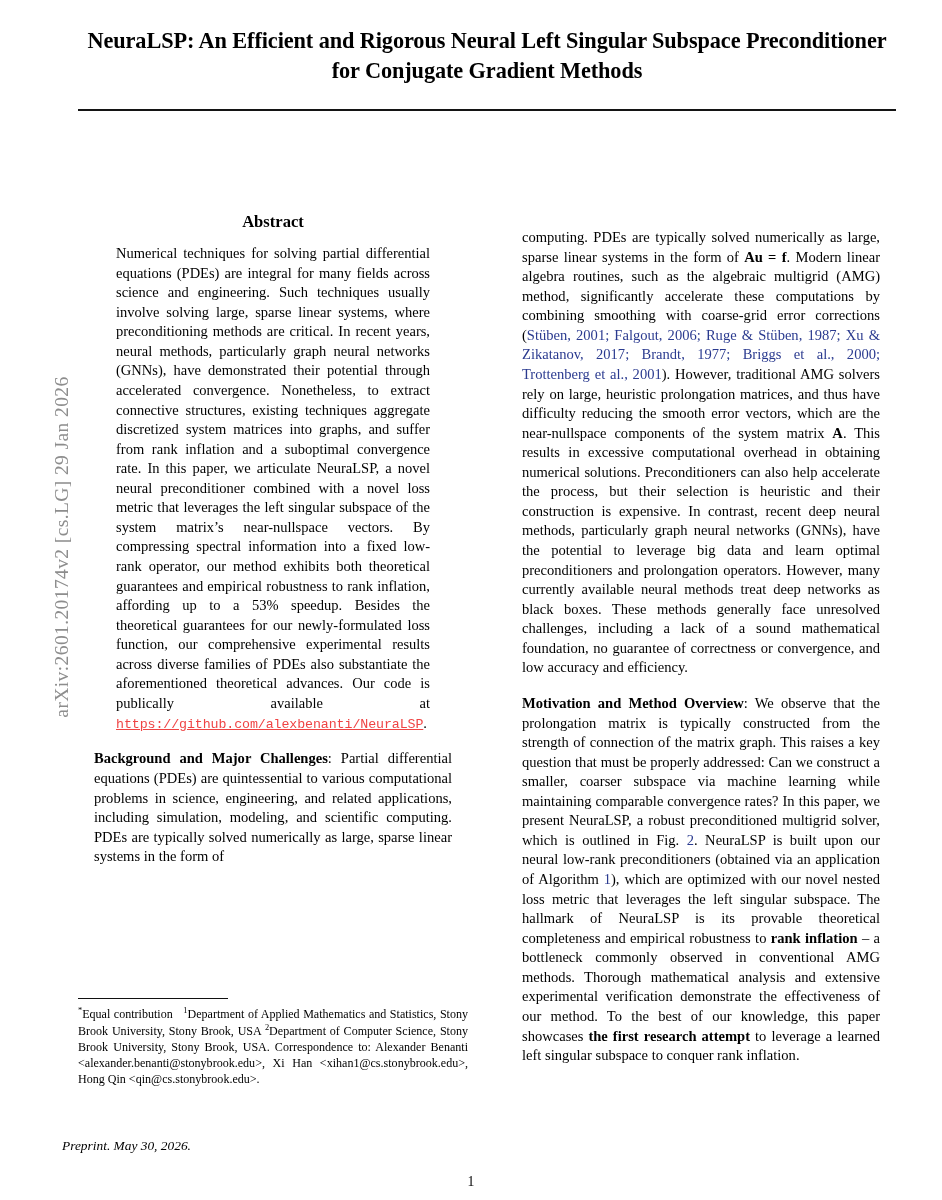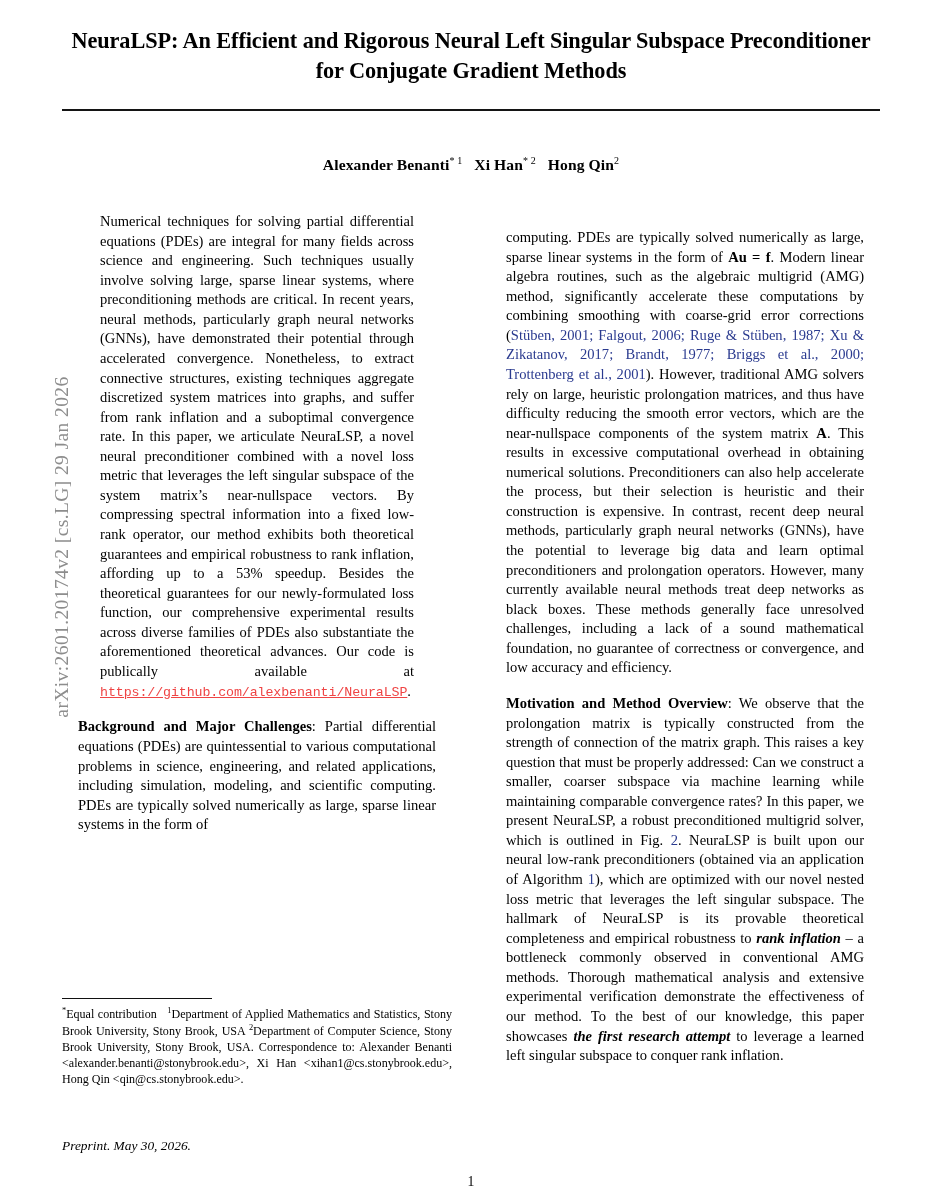--- a/index.html
+++ b/index.html
@@ -28,21 +28,21 @@
     font-family: "Liberation Serif", "DejaVu Serif", serif;
     font-size: 19.5px;
     letter-spacing: 0.4px;
     color: #8d8d8d;
     white-space: nowrap;
   }
 
   
   #page {
     position: absolute;
-    left: 62px;
+    left: 78px;
     top: 0;
     width: 818px;
     height: 905px;
   }
 
   #title-block {
     padding-top: 26px;
   }
   #paper-title {
     font-size: 22.3px;
@@ -119,21 +119,21 @@
   }
 
   #intro-heading {
     font-size: 17.4px;
     font-weight: bold;
     margin: 40px 0 11px 0;
   }
 
   .cite { color: #2a3a8f; }
   .bold-lead { font-weight: bold; }
-  .bi { font-weight: bold; font-style: italic; }
+  .bi { font-weight: bold; }
   .mathbf { font-weight: bold; font-family: "Liberation Serif", serif; }
 
   
   #footnote {
     position: absolute;
     left: 0;
     top: 786px;
     width: 390px;
   }
   #footnote-rule {
@@ -173,28 +173,26 @@
 
 <div id="arxiv-stamp">arXiv:2601.20174v2  [cs.LG]  29 Jan 2026</div>
 
 <div id="page">
 
   <div id="title-block">
     <h1 id="paper-title">NeuraLSP: An Efficient and Rigorous Neural Left Singular Subspace Preconditioner for Conjugate Gradient Methods</h1>
     <div id="title-rule"></div>
   </div>
 
-  <div id="author-line">
-    <span><span>Alexander Benanti</span><span class="sup">* 1</span></span><span class="sep"></span><span><span>Xi Han</span><span class="sup">* 2</span></span><span class="sep"></span><span><span>Hong Qin</span><span class="sup">2</span></span>
-  </div>
 
   <div id="columns">
 
     <div class="col" id="col-left">
 
+      <div id="abstract-heading">Abstract</div>
 
       <div id="abstract-body"><span>Numerical techniques for solving partial differential equations (PDEs) are integral for many fields across science and engineering. Such techniques usually involve solving large, sparse linear systems, where preconditioning methods are critical. In recent years, neural methods, particularly graph neural networks (GNNs), have demonstrated their potential through accelerated convergence. Nonetheless, to extract connective structures, existing techniques aggregate discretized system matrices into graphs, and suffer from rank inflation and a suboptimal convergence rate. In this paper, we articulate NeuraLSP, a novel neural preconditioner combined with a novel loss metric that leverages the left singular subspace of the system matrix’s near-nullspace vectors. By compressing spectral information into a fixed low-rank operator, our method exhibits both theoretical guarantees and empirical robustness to rank inflation, affording up to a 53% speedup. Besides the theoretical guarantees for our newly-formulated loss function, our comprehensive experimental results across diverse families of PDEs also substantiate the aforementioned theoretical advances. Our code is publically available at </span><a class="url-mono" href="#">https://github.com/alexbenanti/NeuraLSP</a><span>.</span></div>
 
 
       <p class="body-text"><span class="bold-lead">Background and Major Challenges</span><span>: </span><span>Partial differential equations (PDEs) are quintessential to various computational problems in science, engineering, and related applications, including simulation, modeling, and scientific computing. PDEs are typically solved numerically as large, sparse linear systems in the form of </span></p>
 
     </div>
 
     <div class="col" id="col-right">
 

